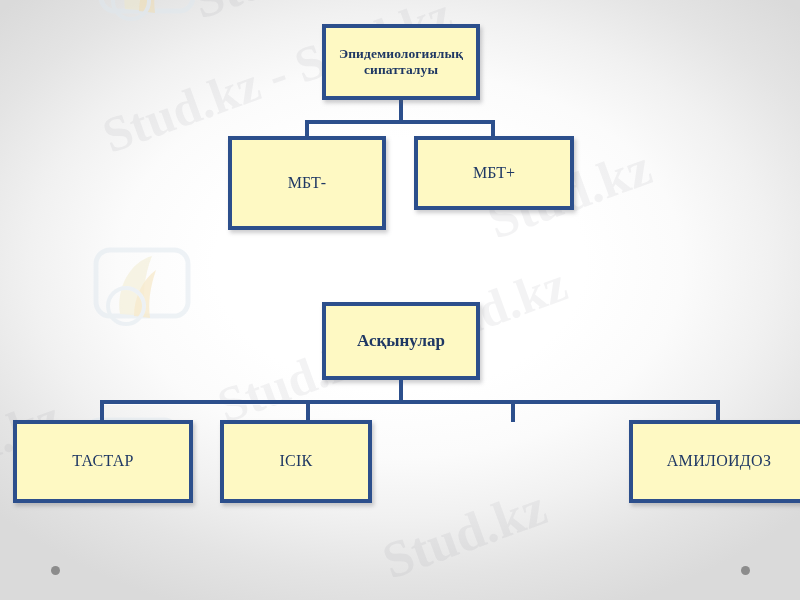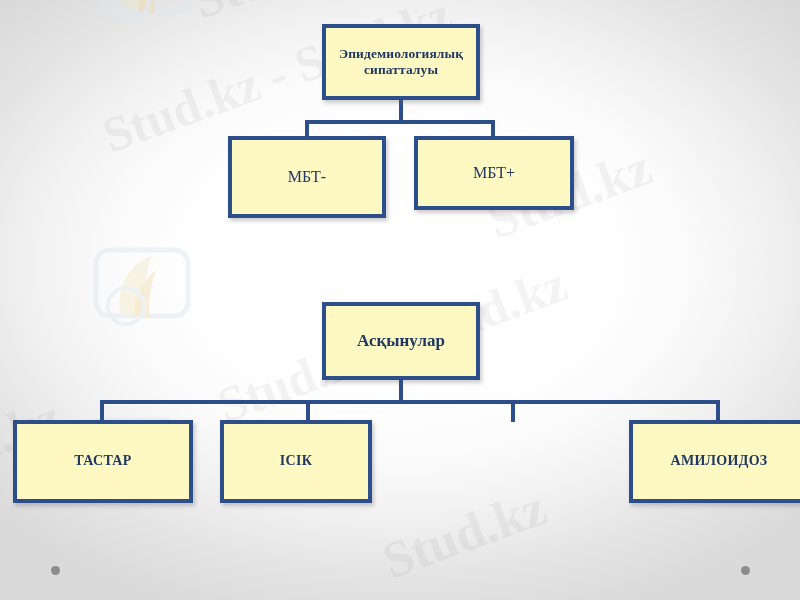--- a/index.html
+++ b/index.html
@@ -77,21 +77,21 @@
   }
   .node .label {
     display: block;
     line-height: 1.15;
     padding: 0 4px;
   }
 
   .node-title   { font-size: 13.5px; font-weight: bold; letter-spacing: 0.1px; }
   .node-mbt     { font-size: 16px;   font-weight: normal; }
   .node-askyn   { font-size: 17px;   font-weight: bold; }
-  .node-compl   { font-size: 14px;   font-weight: bold; letter-spacing: 0.3px; }
+  .node-compl   { font-size: 16px;   font-weight: normal; letter-spacing: 0.3px; }
 
   
   .dot {
     position: absolute;
     width: 9px;
     height: 9px;
     border-radius: 50%;
     background: #8c8c8c;
   }
 </style>
@@ -145,21 +145,21 @@
   <div class="conn v" style="left:305px; top:120px; height:18px;"></div>
   <div class="conn v" style="left:491px; top:120px; height:18px;"></div>
 
   <div class="node" style="left:322px; top:24px; width:158px; height:76px;">
     <span class="label node-title">
       <span>Эпидемиологиялық</span><br>
       <span>сипатталуы</span>
     </span>
   </div>
 
-  <div class="node" style="left:228px; top:136px; width:158px; height:82px;">
+  <div class="node" style="left:228px; top:136px; width:158px; height:94px;">
     <span class="label node-mbt">МБТ-</span>
   </div>
 
   <div class="node" style="left:414px; top:136px; width:160px; height:74px;">
     <span class="label node-mbt">МБТ+</span>
   </div>
 
   <div class="node" style="left:322px; top:302px; width:158px; height:78px;">
     <span class="label node-askyn">Асқынулар</span>
   </div>

